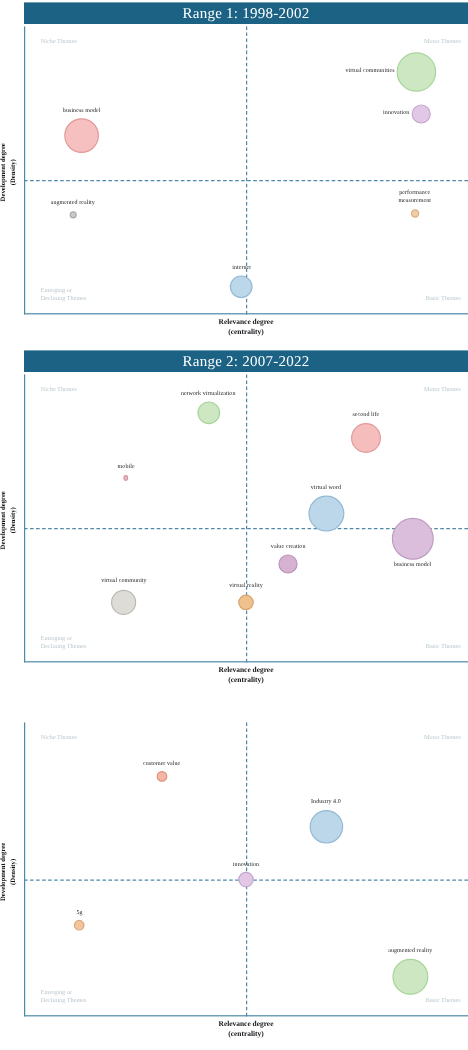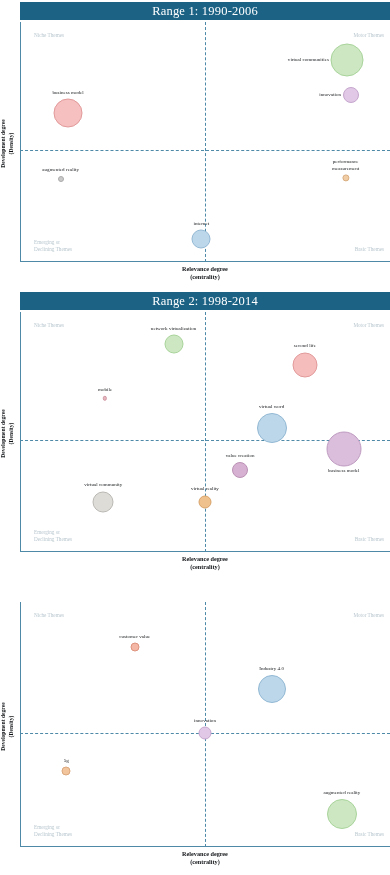--- a/index.html
+++ b/index.html
@@ -116,21 +116,21 @@
     text-align:center;
     line-height:1.35;
     width:80px;
   }
 </style>
 </head>
 <body>
 
 <div class="page" id="page">
     <div class="panel panel-1" style="height: 290px;">
-      <div class="panel-title" style="background: rgb(27, 98, 133); color: rgb(255, 255, 255);">Range 1: 1990-2006</div>
+      <div class="panel-title" style="background: rgb(27, 98, 133); color: rgb(255, 255, 255);">Range 1: 1998-2002</div>
       <div class="plot-wrap" style="height: 240px;">
         <div class="axis-left" style="background: rgb(78, 137, 168);"></div>
         <div class="axis-bottom" style="background: rgb(78, 137, 168);"></div>
         <div class="mid-v" style="left: 50%; border-left-color: rgb(78, 137, 168);"></div>
         <div class="mid-h" style="top: 53.5%; border-top-color: rgb(78, 137, 168);"></div>
         <div class="corner-label corner-tl" style="color: rgb(185, 199, 207);">Niche Themes</div>
         <div class="corner-label corner-tr" style="color: rgb(185, 199, 207);">Motor Themes</div>
         <div class="corner-label corner-bl" style="color: rgb(185, 199, 207);">Emerging or
 Declining Themes</div>
         <div class="corner-label corner-br" style="color: rgb(185, 199, 207);">Basic Themes</div>
@@ -147,21 +147,21 @@
 measurement</div>
         <div class="bubble" style="left: 181.3px; top: 217.2px; width: 19px; height: 19px; background: rgb(188, 215, 234); border: 1px solid rgb(147, 185, 212);"></div>
         <div class="bubble-label" style="left: 181.3px; top: 205.7px; color: rgb(22, 24, 26);">internet</div>
       </div>
       <div class="xaxis-title" style="top: 265px;">Relevance degree
 (centrality)</div>
       <div class="yaxis-title" style="left: -32px; top: 136px;">Development degree
 (Density)</div>
     </div>
     <div class="panel panel-2" style="height: 290px;">
-      <div class="panel-title" style="background: rgb(27, 98, 133); color: rgb(255, 255, 255);">Range 2: 1998-2014</div>
+      <div class="panel-title" style="background: rgb(27, 98, 133); color: rgb(255, 255, 255);">Range 2: 2007-2022</div>
       <div class="plot-wrap" style="height: 240px;">
         <div class="axis-left" style="background: rgb(78, 137, 168);"></div>
         <div class="axis-bottom" style="background: rgb(78, 137, 168);"></div>
         <div class="mid-v" style="left: 50%; border-left-color: rgb(78, 137, 168);"></div>
         <div class="mid-h" style="top: 53.5%; border-top-color: rgb(78, 137, 168);"></div>
         <div class="corner-label corner-tl" style="color: rgb(185, 199, 207);">Niche Themes</div>
         <div class="corner-label corner-tr" style="color: rgb(185, 199, 207);">Motor Themes</div>
         <div class="corner-label corner-bl" style="color: rgb(185, 199, 207);">Emerging or
 Declining Themes</div>
         <div class="corner-label corner-br" style="color: rgb(185, 199, 207);">Basic Themes</div>

